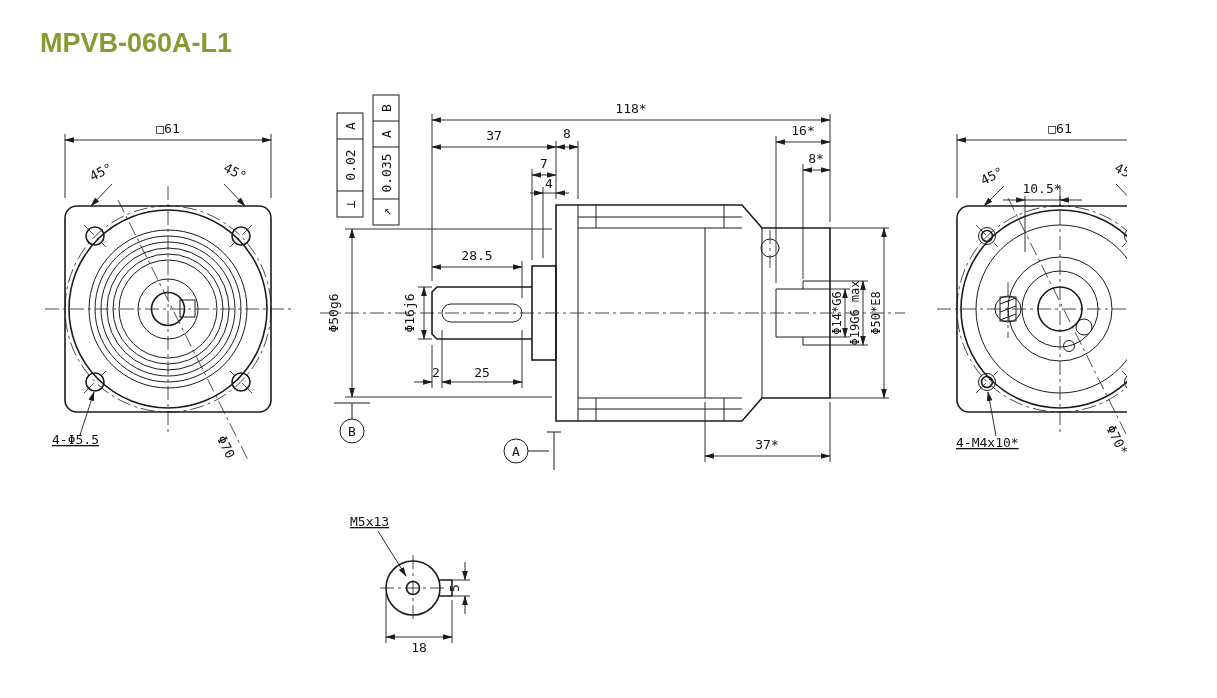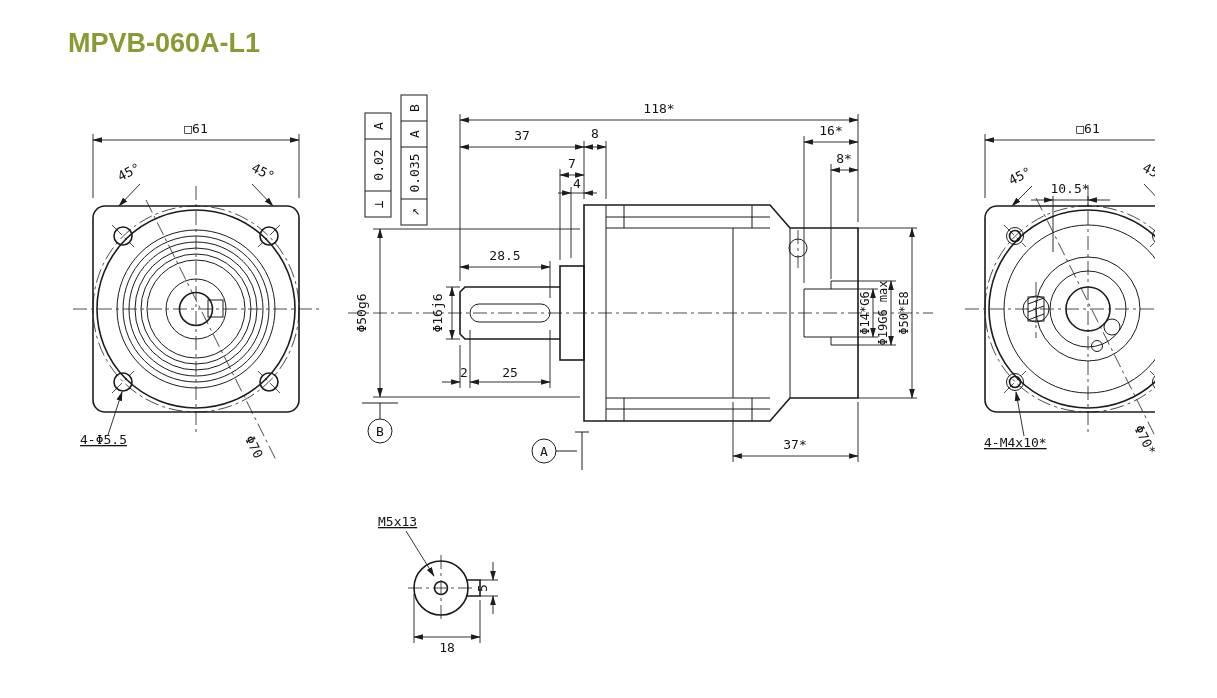--- a/index.html
+++ b/index.html
@@ -1,16 +1,16 @@
 <!DOCTYPE html>
 <html><head>
 <meta charset="utf-8">
 <style>
   html,body { margin:0; padding:0; background:#ffffff; }
-  .page { position:relative; width:1127px; height:698px; background:#ffffff; overflow:hidden;padding-left:28px; }
+  .page { position:relative; width:1127px; height:698px; background:#ffffff; overflow:hidden; }
   svg { display:block; }
   .ln  { fill:none; stroke:#1c1c1c; stroke-width:1; }
   .lp  { fill:none; stroke:#1c1c1c; stroke-width:1.6; }
   .cl  { fill:none; stroke:#1c1c1c; stroke-width:0.8; stroke-dasharray:14 4 3 4; }
   .dim { fill:none; stroke:#1c1c1c; stroke-width:0.9; }
   .t   { font-family:"DejaVu Sans Mono","DejaVu Sans",monospace; font-size:13px; fill:#141414; }
   .ts  { font-family:"DejaVu Sans Mono","DejaVu Sans",monospace; font-size:12px; fill:#141414; }
   .u   { text-decoration:underline; }
   .title { font-family:"Liberation Sans",sans-serif; font-size:27px; font-weight:600; }
 </style>

